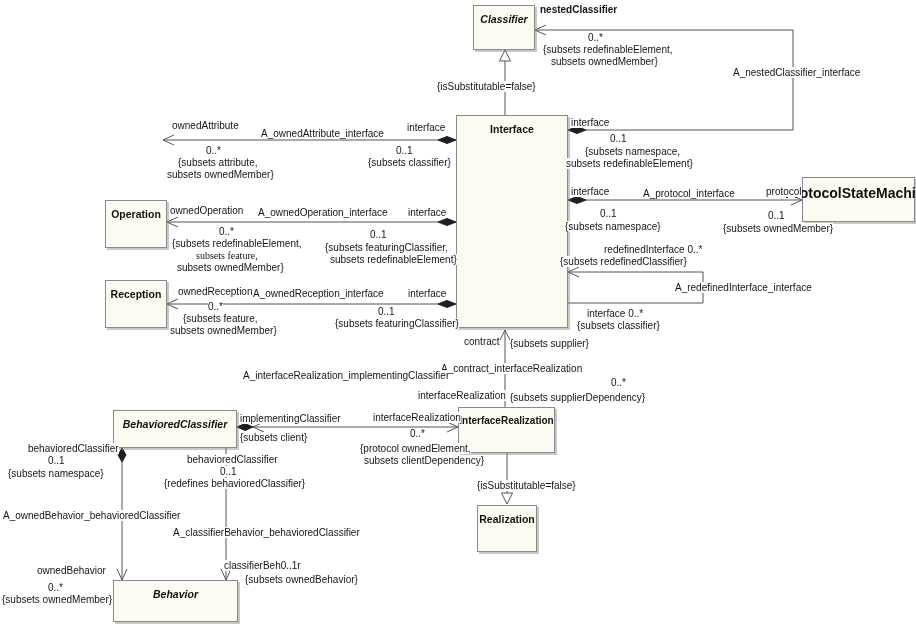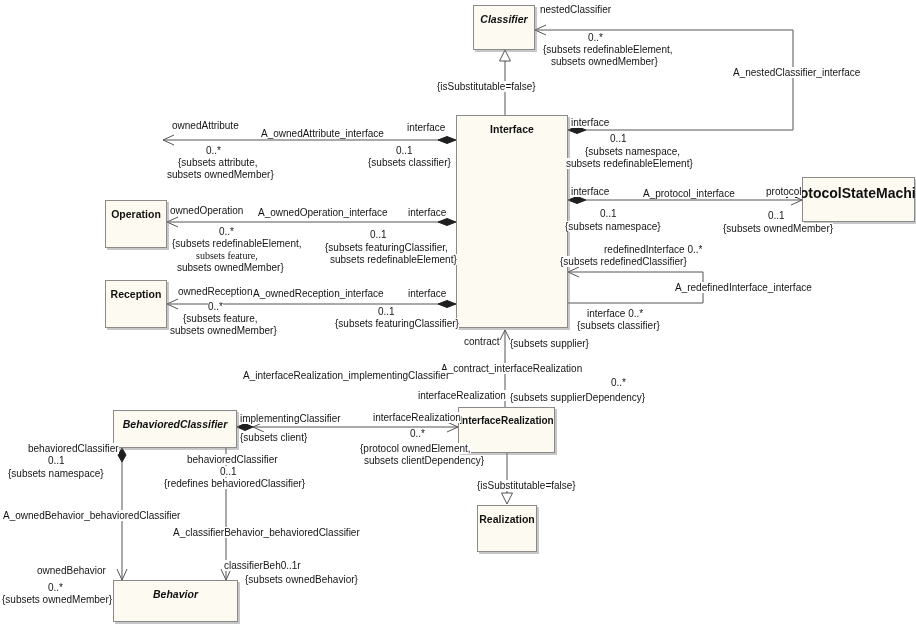--- a/index.html
+++ b/index.html
@@ -103,21 +103,21 @@
   <div class="cls" style="left:458px;top:407px;width:97px;height:46px;">
     <span class="t" style="font-size:10px;">InterfaceRealization</span>
     </div>
   <div class="cls" style="left:477px;top:505px;width:60px;height:47px;">
     <span class="t">Realization</span>
     </div>
   <div class="cls abstract" style="left:113px;top:580px;width:125px;height:42px;">
     <span class="t">Behavior</span>
     </div>
 
-  <span class="lb" style="left:540px;top:4px;">nestedClassifier</span>
+  <span class="lb" style="left:540px;top:4px;font-weight:bold;">nestedClassifier</span>
   <span class="lb" style="left:588px;top:32px;">0..*</span>
   <span class="lb" style="left:543px;top:44px;">{subsets redefinableElement,</span>
   <span class="lb" style="left:551px;top:56px;">subsets ownedMember}</span>
   <span class="lb" style="left:733px;top:67px;">A_nestedClassifier_interface</span>
   <span class="lb" style="left:437px;top:81px;">{isSubstitutable=false}</span>
 
   <span class="lb" style="left:172px;top:120px;">ownedAttribute</span>
   <span class="lb" style="left:261px;top:128px;">A_ownedAttribute_interface</span>
   <span class="lb" style="left:407px;top:122px;">interface</span>
   <span class="lb" style="left:206px;top:145px;">0..*</span>

